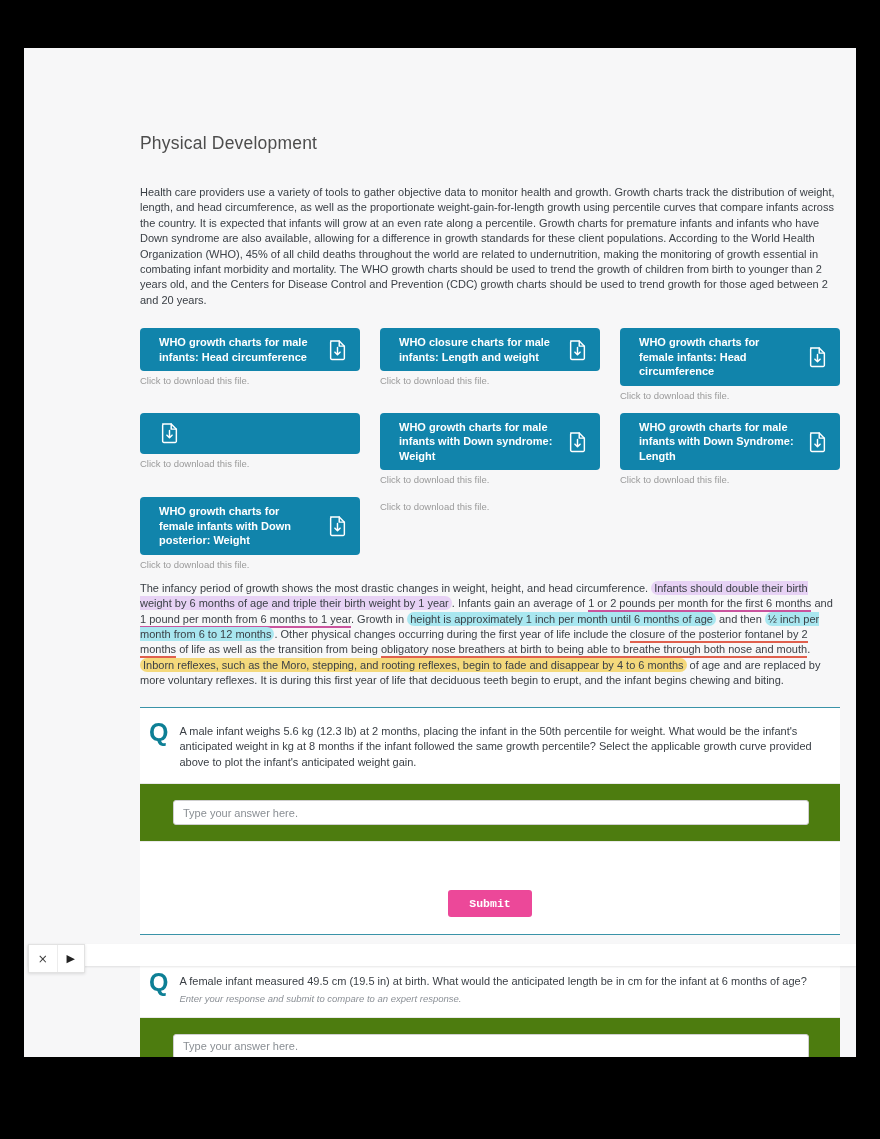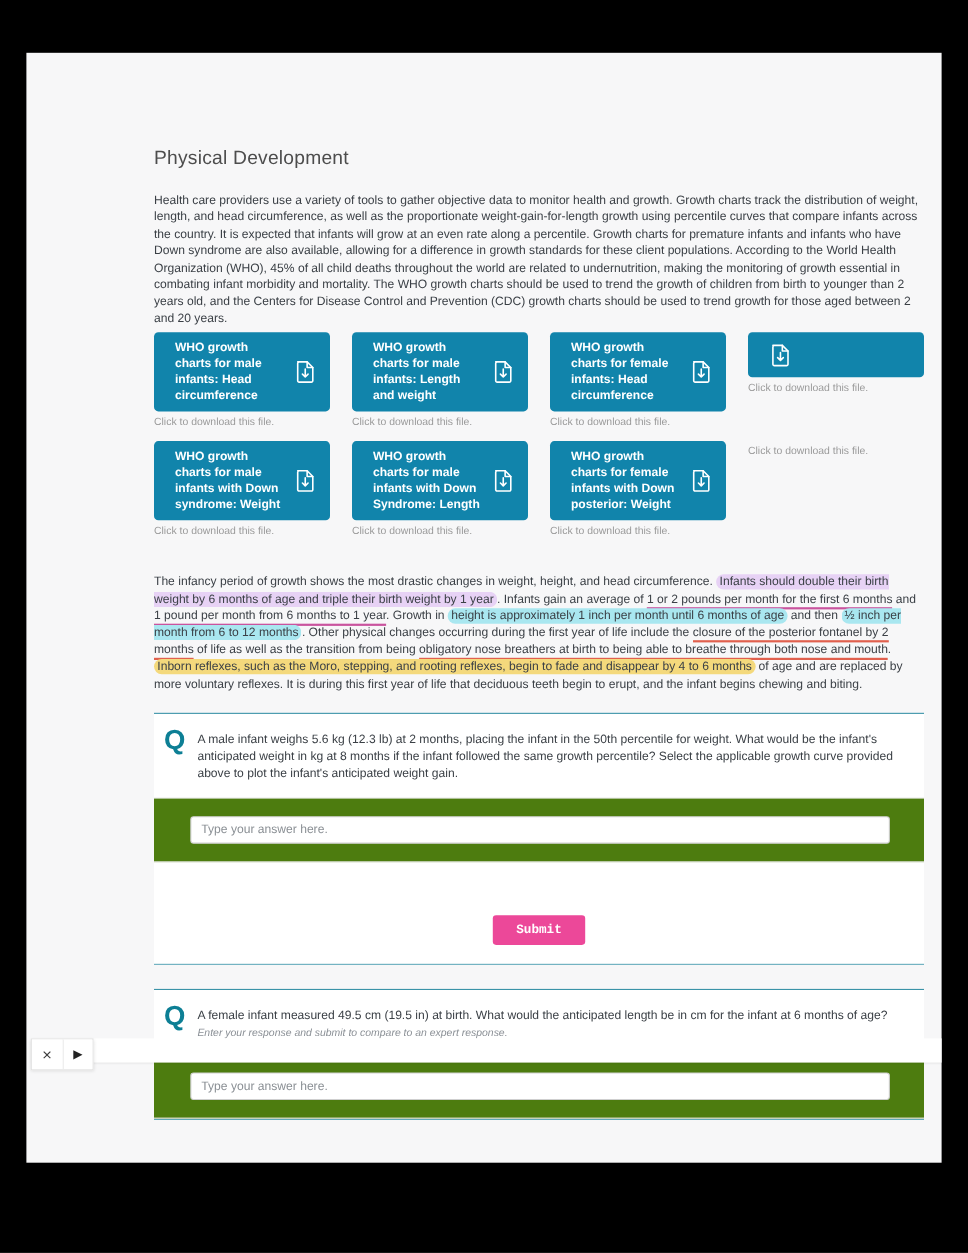--- a/index.html
+++ b/index.html
@@ -14,43 +14,43 @@
     position:absolute; left:24px; top:48px;
     width:832px; height:1009px;
     background:#f7f7f8;
     overflow:hidden;
   }
   .content { width:700px; margin-left:116px; padding-top:85px; }
 
   .page-title { font-size:17.5px; font-weight:400; color:#4d4d4d; letter-spacing:.2px; }
 
   .intro, .para2 {
-    margin-top:21px;
+    margin-top:31px;
     font-size:11px; line-height:15.4px; color:#3b4046;
   }
 
   
   .cards {
-    margin-top:4px;
-    display:grid; grid-template-columns:1fr 1fr 1fr 1fr;
+    margin-top:20px;
+    display:grid; grid-template-columns:1fr 1fr 1fr;
     column-gap:20px; row-gap:12px;
   }
   .card-cell { }
   .dl-card {
     background:#1184ab; border-radius:4px;
     min-height:41px; padding:7px 12px 7px 19px;
     display:flex; align-items:center; justify-content:space-between;
     cursor:pointer;
   }
   .dl-title { color:#fff; font-size:11px; font-weight:700; line-height:14.5px; padding-right:10px; }
   .dl-icon { flex:0 0 auto; width:21px; height:24px; display:block; }
   .dl-caption { margin-top:4px; font-size:9.5px; color:#9a9a9a; }
 
   
-  .para2 { margin-top:34px; }
+  .para2 { margin-top:11px; }
   .hl-purple { background:#e7d2f5; border-radius:7px; padding:1px 3px; }
   .hl-cyan   { background:#a9e7f0; border-radius:7px; padding:1px 3px; }
   .hl-yellow { background:#f4d97c; border-radius:7px; padding:1px 3px; }
   .ul-pink { border-bottom:2px solid #c9549e; padding-bottom:1px; }
   .ul-red  { border-bottom:2px solid #e0604e; padding-bottom:1px; }
 
   
   .qblock {
     margin-top:18px;
     background:#fff;
@@ -129,21 +129,21 @@
           <svg class="dl-icon" viewBox="0 0 24 28" fill="none" stroke="#ffffff" stroke-width="1.7" stroke-linecap="round" stroke-linejoin="round">
               <path d="M4 3.5 h10 l6 6 v14 a1.5 1.5 0 0 1 -1.5 1.5 h-13 a1.5 1.5 0 0 1 -1.5 -1.5 v-18.5 a1.5 1.5 0 0 1 1.5 -1.5 z"></path>
               <path d="M14 3.5 v6 h6"></path>
               <path d="M12 11 v8 M9 16.5 l3 3 l3 -3"></path>
             </svg>
         </div>
         <div class="dl-caption">Click to download this file.</div>
       </div>
       <div class="card-cell">
         <div class="dl-card">
-          <span class="dl-title">WHO growth charts for male infants: Length and weight</span>
+          <span class="dl-title">WHO closure charts for male infants: Length and weight</span>
           <svg class="dl-icon" viewBox="0 0 24 28" fill="none" stroke="#ffffff" stroke-width="1.7" stroke-linecap="round" stroke-linejoin="round">
               <path d="M4 3.5 h10 l6 6 v14 a1.5 1.5 0 0 1 -1.5 1.5 h-13 a1.5 1.5 0 0 1 -1.5 -1.5 v-18.5 a1.5 1.5 0 0 1 1.5 -1.5 z"></path>
               <path d="M14 3.5 v6 h6"></path>
               <path d="M12 11 v8 M9 16.5 l3 3 l3 -3"></path>
             </svg>
         </div>
         <div class="dl-caption">Click to download this file.</div>
       </div>
       <div class="card-cell">
         <div class="dl-card">

